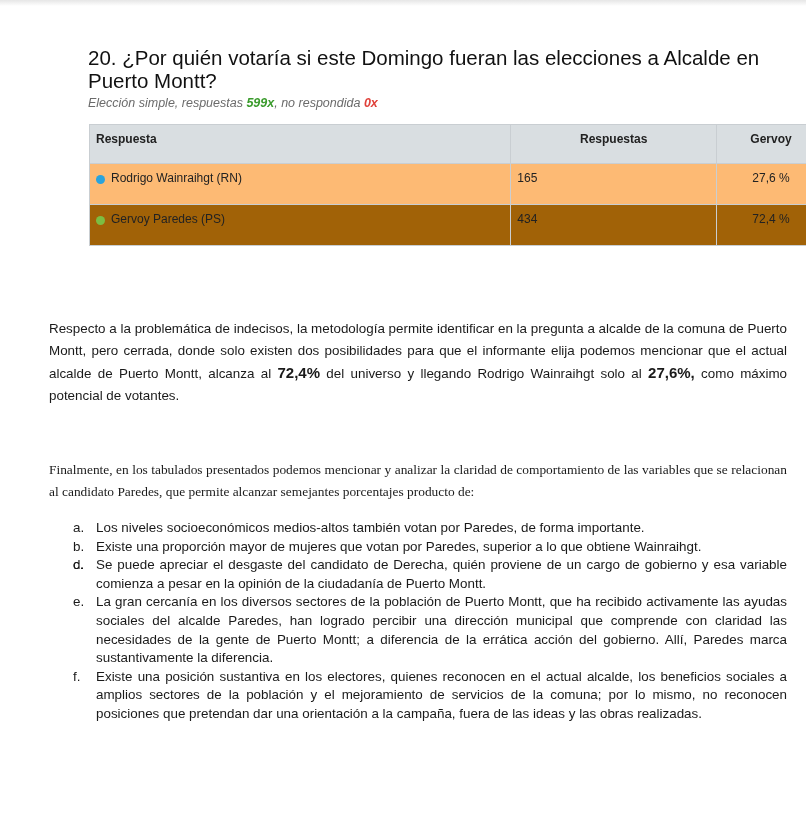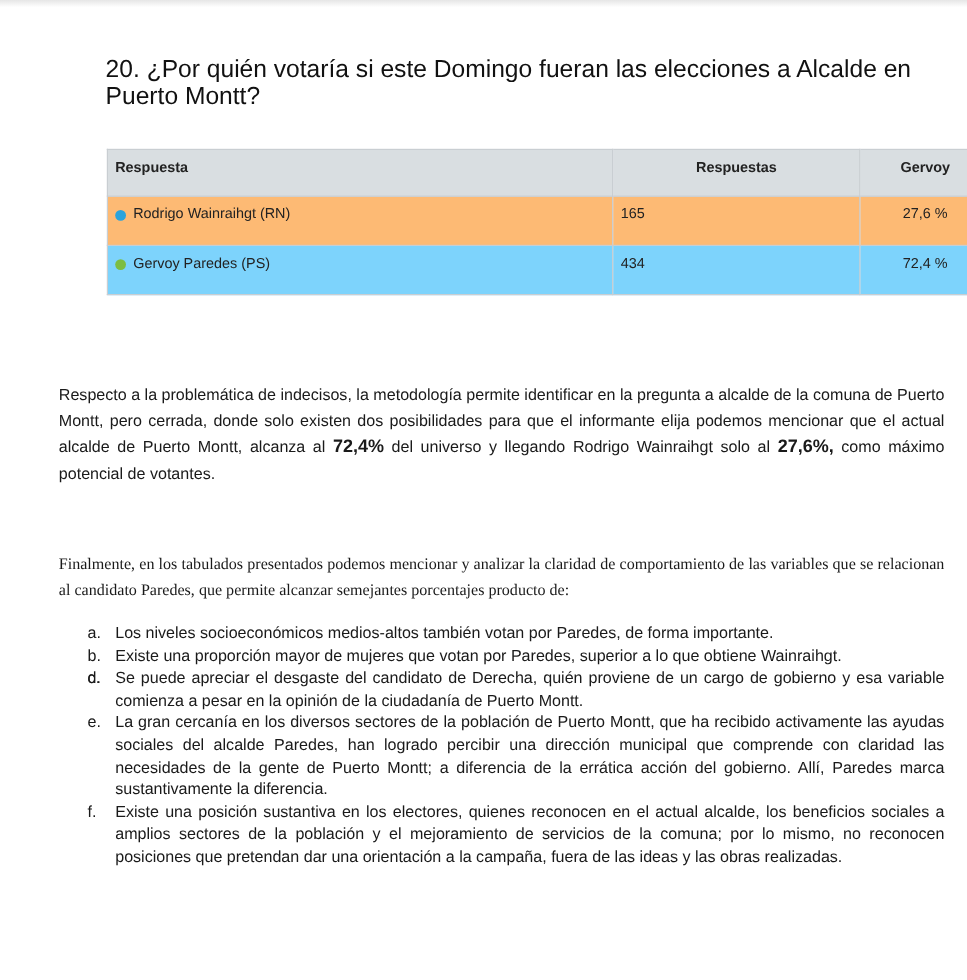--- a/index.html
+++ b/index.html
@@ -66,21 +66,21 @@
       height: 39px;
       padding: 7px 6px 0 6px;
       box-sizing: border-box;
     }
     table.results td {
       height: 41px;
       padding: 7px 6px 0 6px;
       box-sizing: border-box;
     }
     table.results tr.row1 td { background: #fdba74; }
-    table.results tr.row2 td { background: #7dd3fc; }
+    table.results tr.row2 td { background: #a16207; }
     .col-resp { width: 422px; text-align: left; }
     .col-count { width: 206px; }
     .col-ratio { width: 109px; text-align: center; }
     .dot {
       display: inline-block;
       width: 9px; height: 9px;
       border-radius: 50%;
       margin-right: 6px;
       position: relative;
       top: 2px;
@@ -125,20 +125,23 @@
       top: 0;
     }
   </style>
 </head>
 <body>
 
 <div class="top-shade"></div>
 
 <div class="question">
   <h1 class="q-title">20. ¿Por quién votaría si este Domingo fueran las elecciones a Alcalde en Puerto Montt?</h1>
+  <div class="q-meta">
+    <span>Elección simple, respuestas </span><span class="green">599x</span><span>, no respondida </span><span class="red">0x</span>
+  </div>
 </div>
 
 <table class="results">
   <thead>
     <tr>
       <th class="col-resp">Respuesta</th>
       <th class="col-count">Respuestas</th>
       <th class="col-ratio">Gervoy</th>
     </tr>
   </thead>

